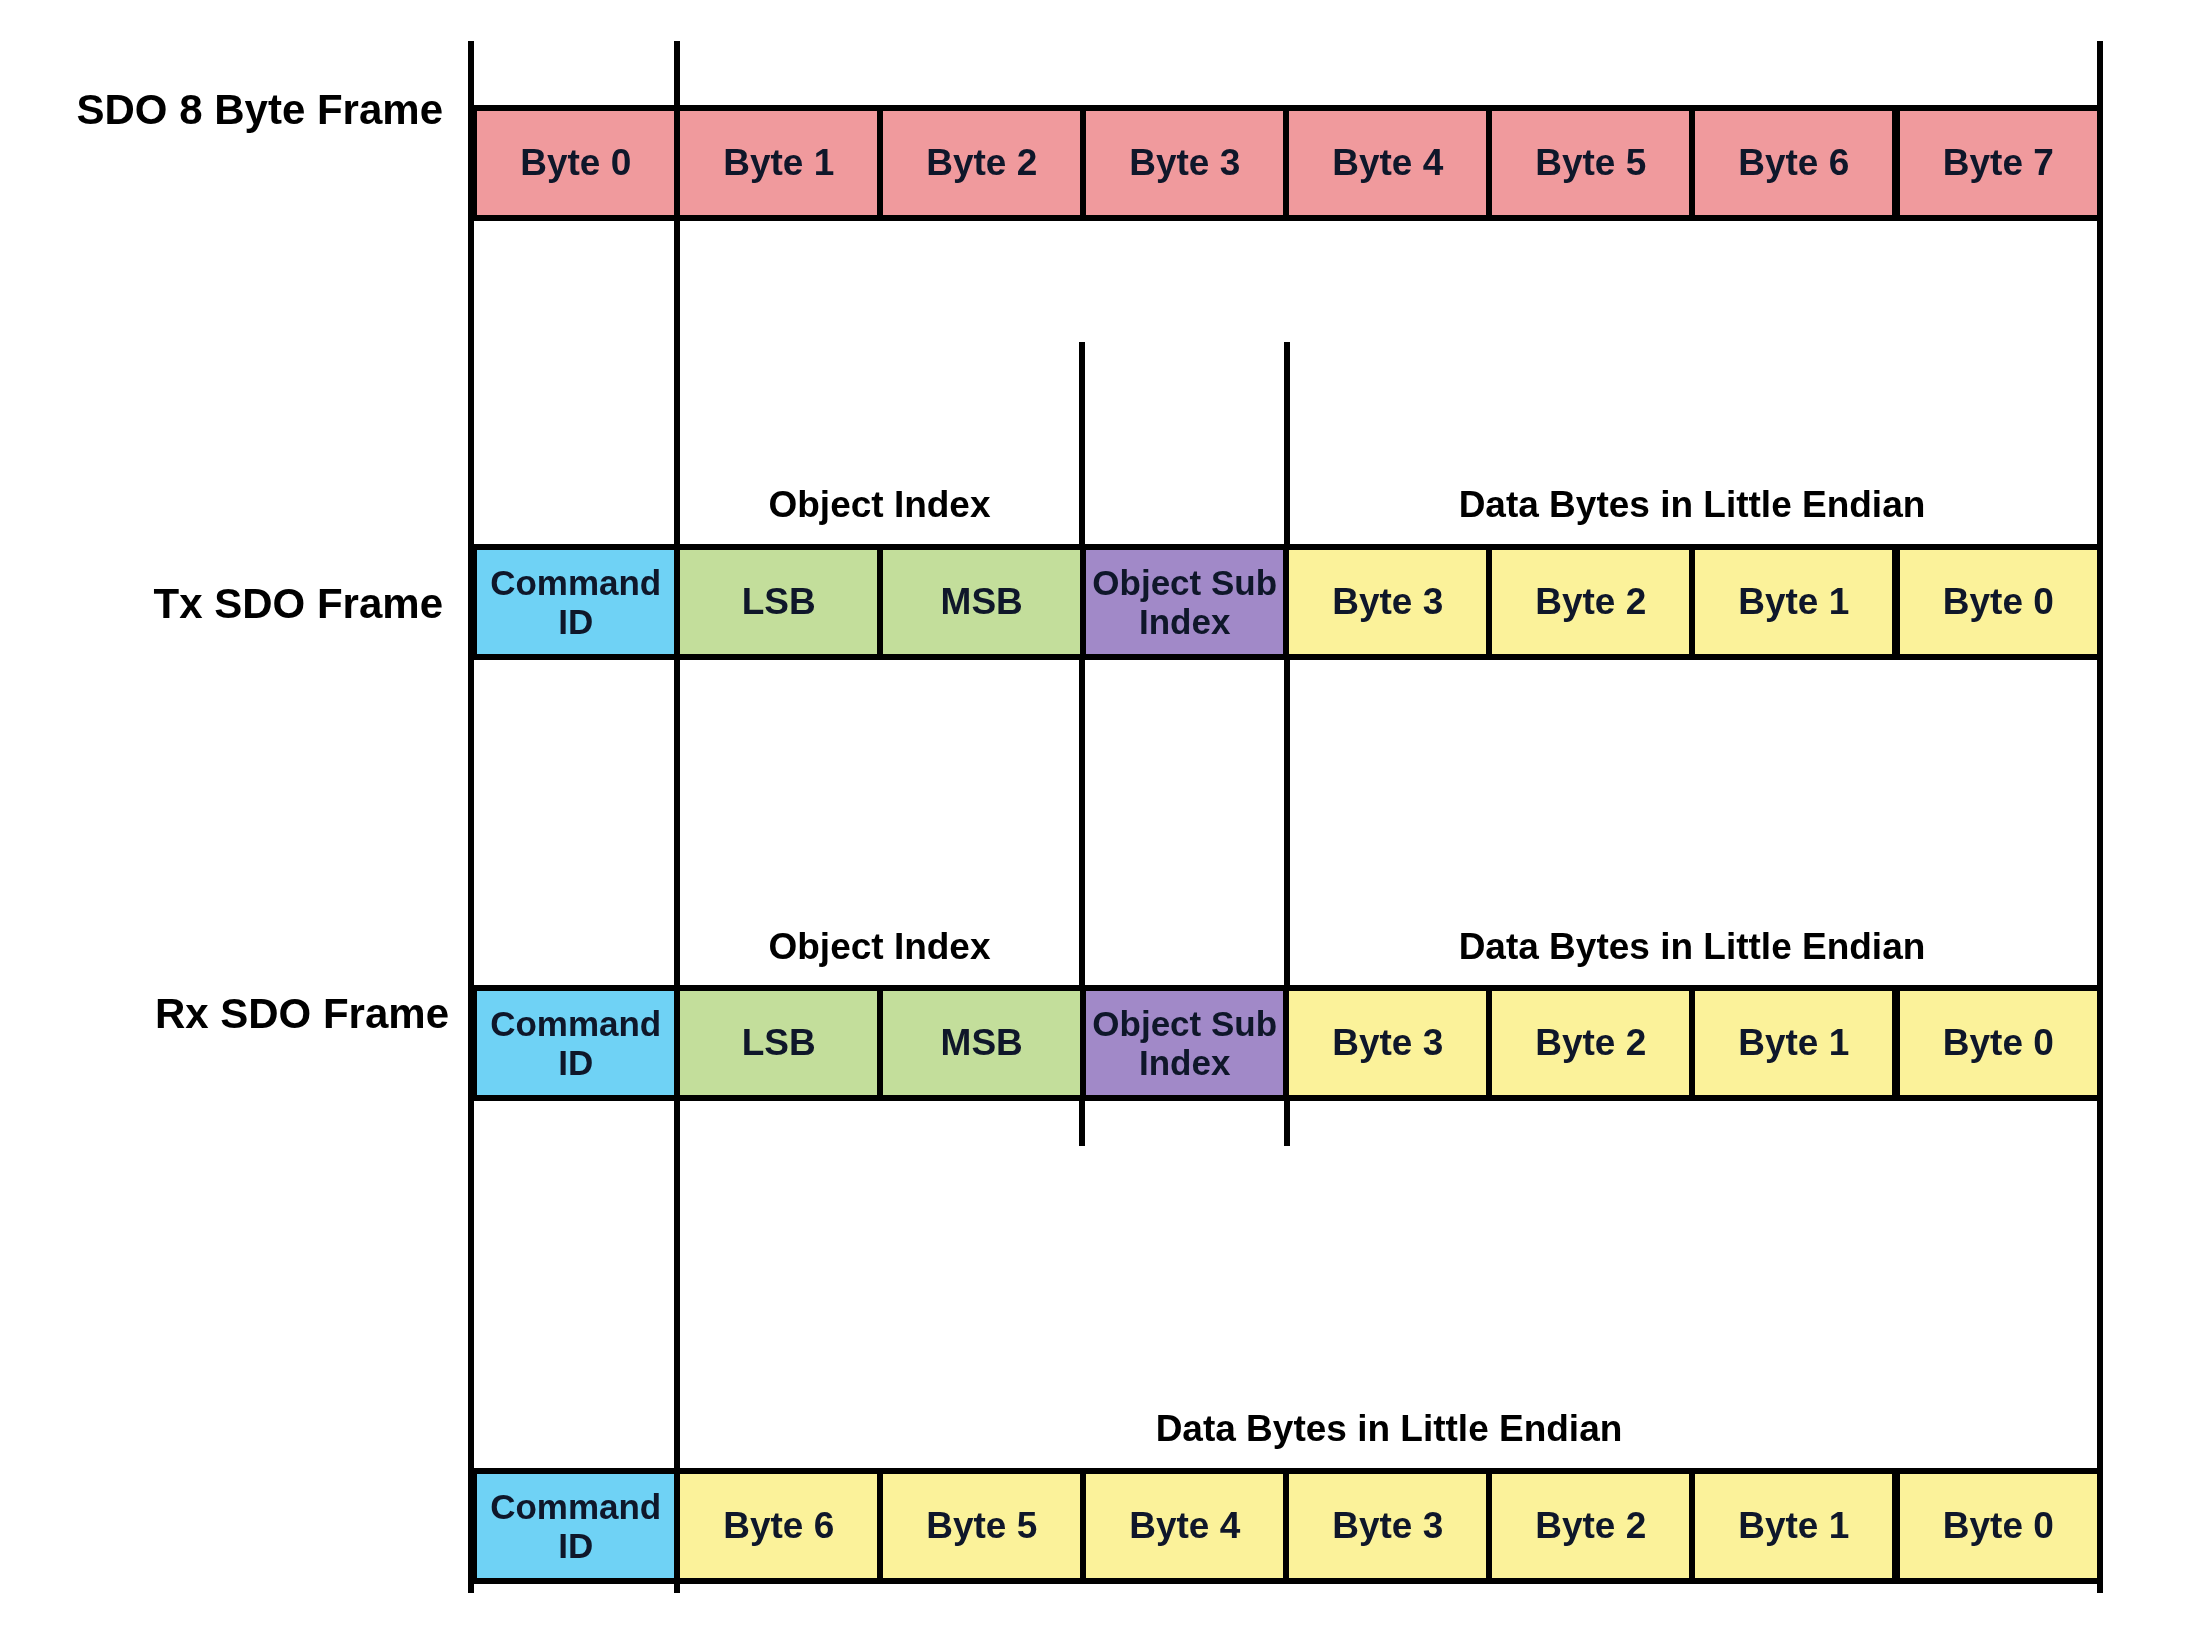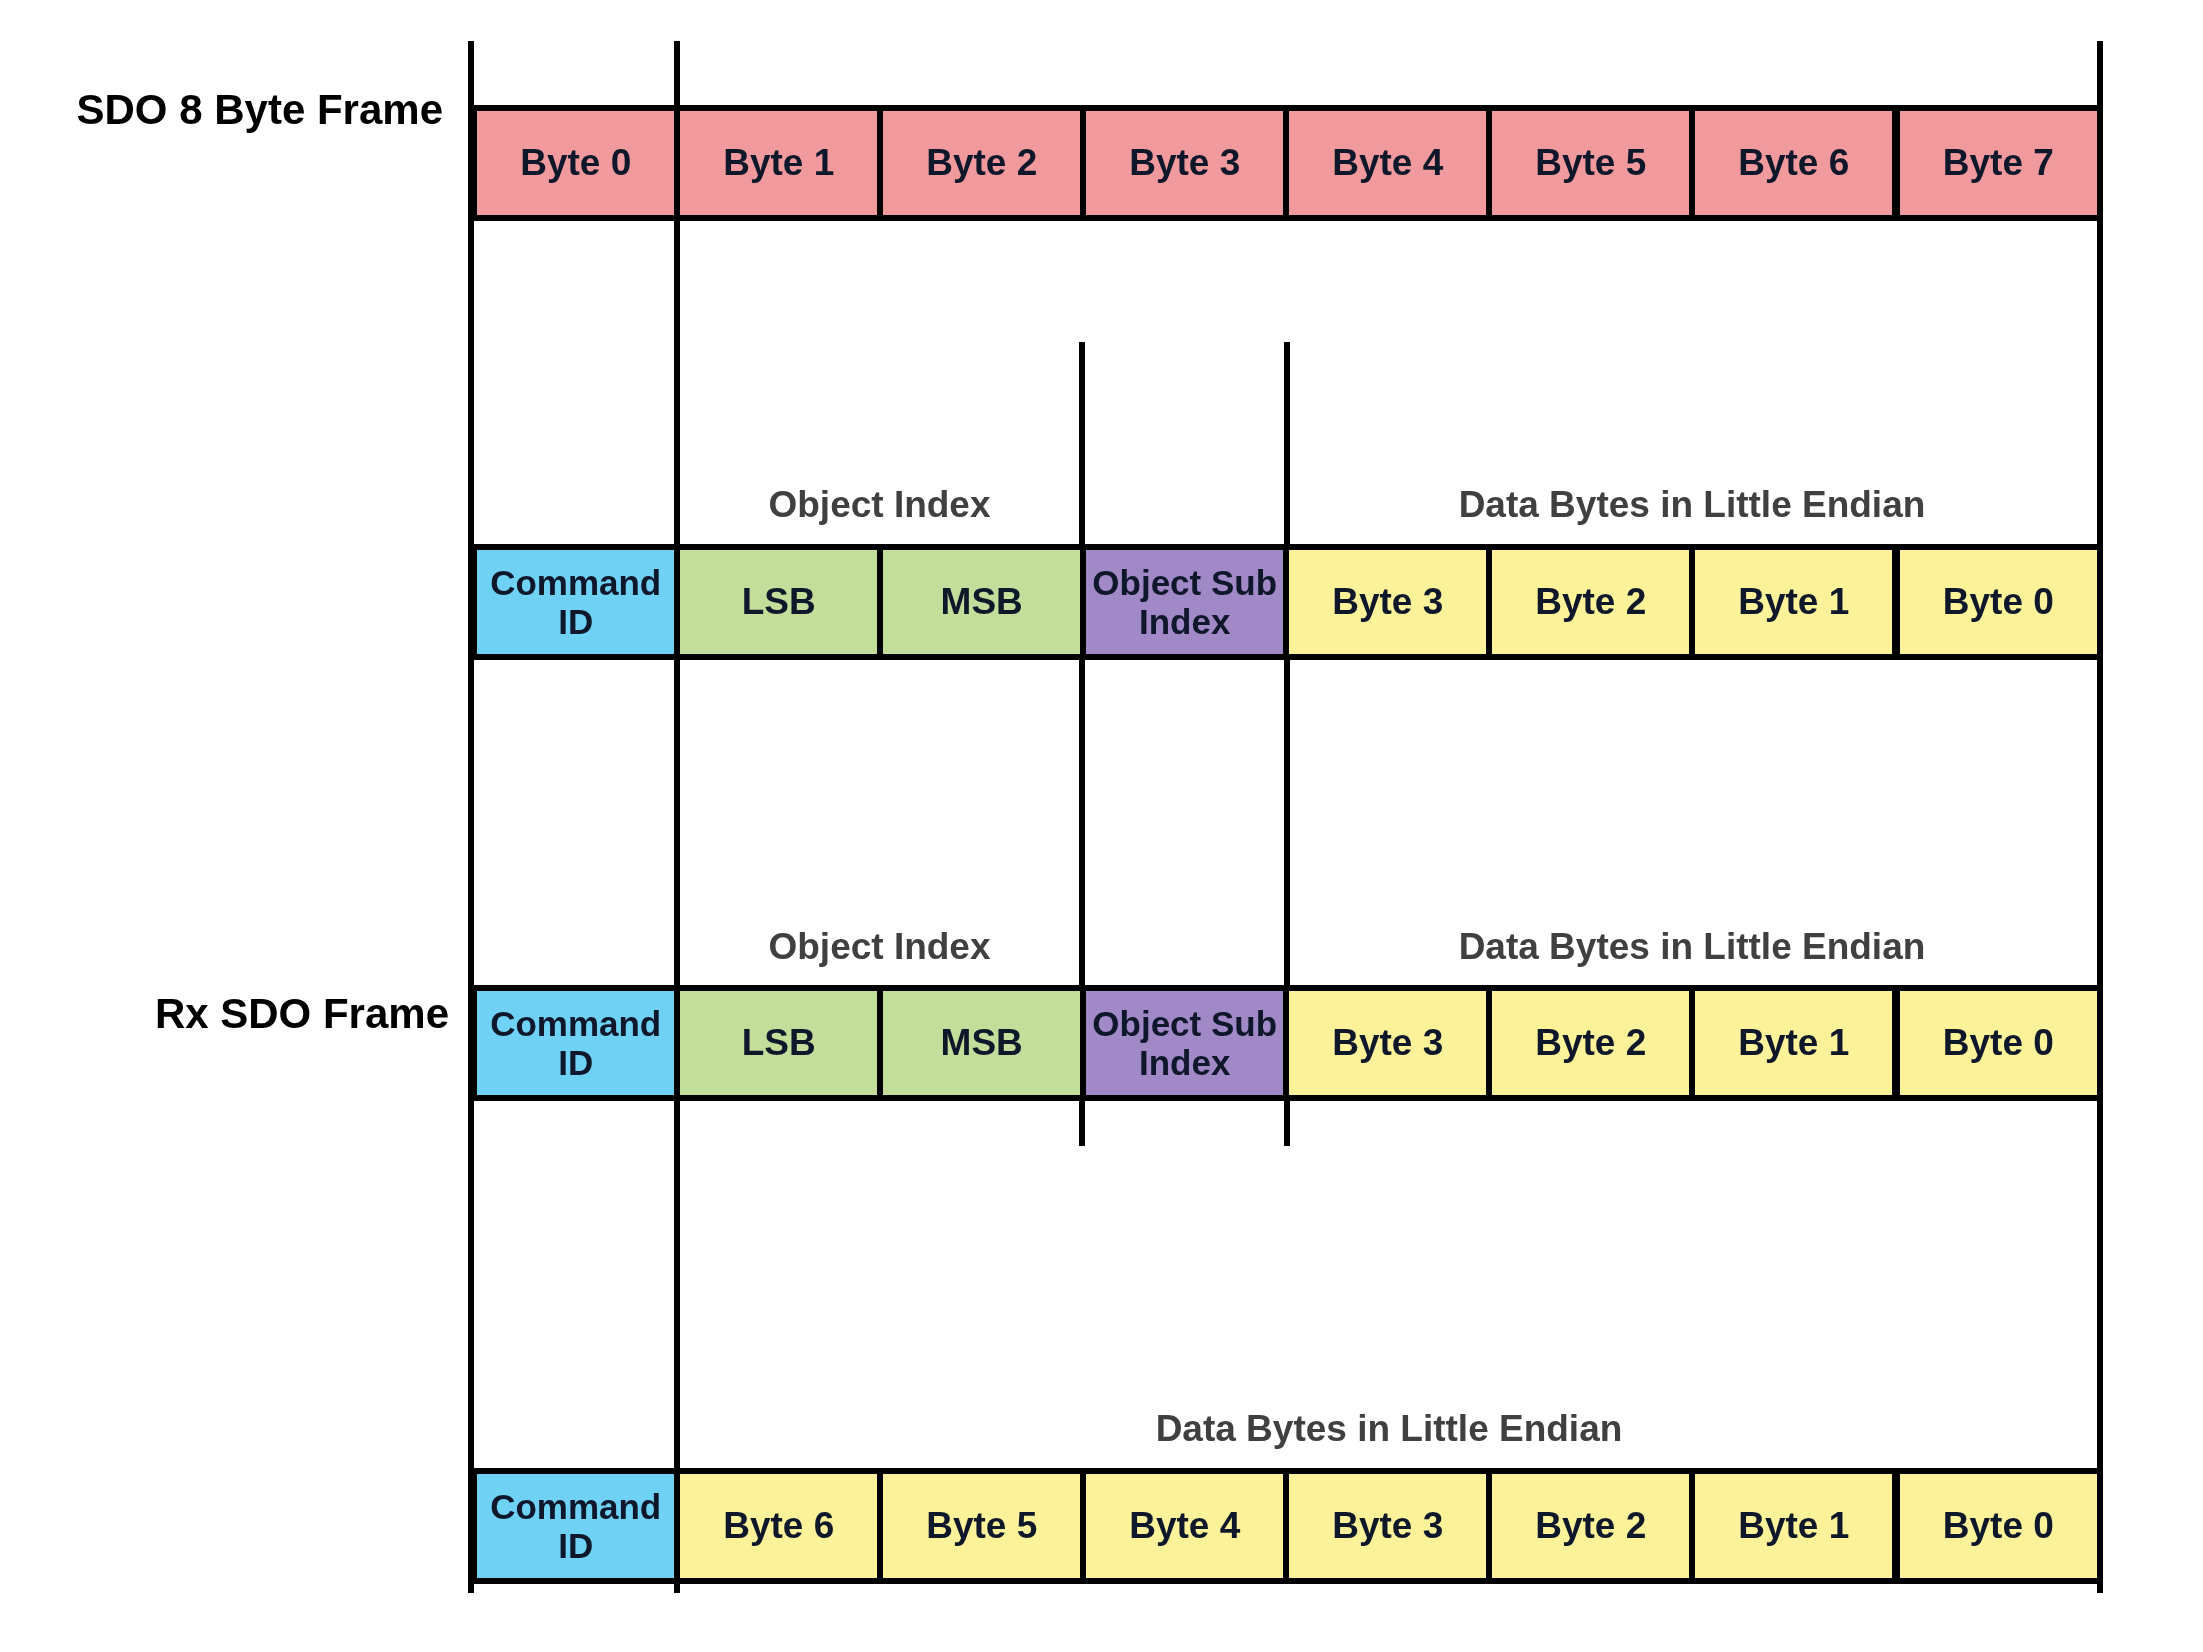--- a/index.html
+++ b/index.html
@@ -66,21 +66,21 @@
   .c-green  { background: #C3DE9B; }
   .c-purple { background: #A189C8; text-align: center; }
   .c-yellow { background: #FBF29A; }
 
   
   .caption {
     position: absolute;
     text-align: center;
     font-weight: bold;
     font-size: 37px;
-    color: #404040;
+    color: #000000;
     white-space: nowrap;
   }
 </style>
 </head>
 <body>
 
 <div id="canvas">
 
   <div class="vrule" style="left:468px; top:41px;  height:1552px;"></div>
   <div class="vrule" style="left:674px; top:41px;  height:1552px;"></div>
@@ -98,20 +98,21 @@
     <div class="cell c-pink">Byte 3</div>
     <div class="cell c-pink">Byte 4</div>
     <div class="cell c-pink">Byte 5</div>
     <div class="cell c-pink">Byte 6</div>
     <div class="cell c-pink">Byte 7</div>
   </div>
 
   <div class="caption" style="left:680px; width:399px; top:484px;">Object Index</div>
   <div class="caption" style="left:1287px; width:810px; top:484px;">Data Bytes in Little Endian</div>
 
+  <div class="row-label-box" style="top:580px;">Tx SDO Frame</div>
 
   <div class="strip" style="top:544px;">
     <div class="cell c-blue two-line">Command ID</div>
     <div class="cell c-green">LSB</div>
     <div class="cell c-green">MSB</div>
     <div class="cell c-purple two-line">Object Sub Index</div>
     <div class="cell c-yellow">Byte 3</div>
     <div class="cell c-yellow">Byte 2</div>
     <div class="cell c-yellow">Byte 1</div>
     <div class="cell c-yellow">Byte 0</div>

